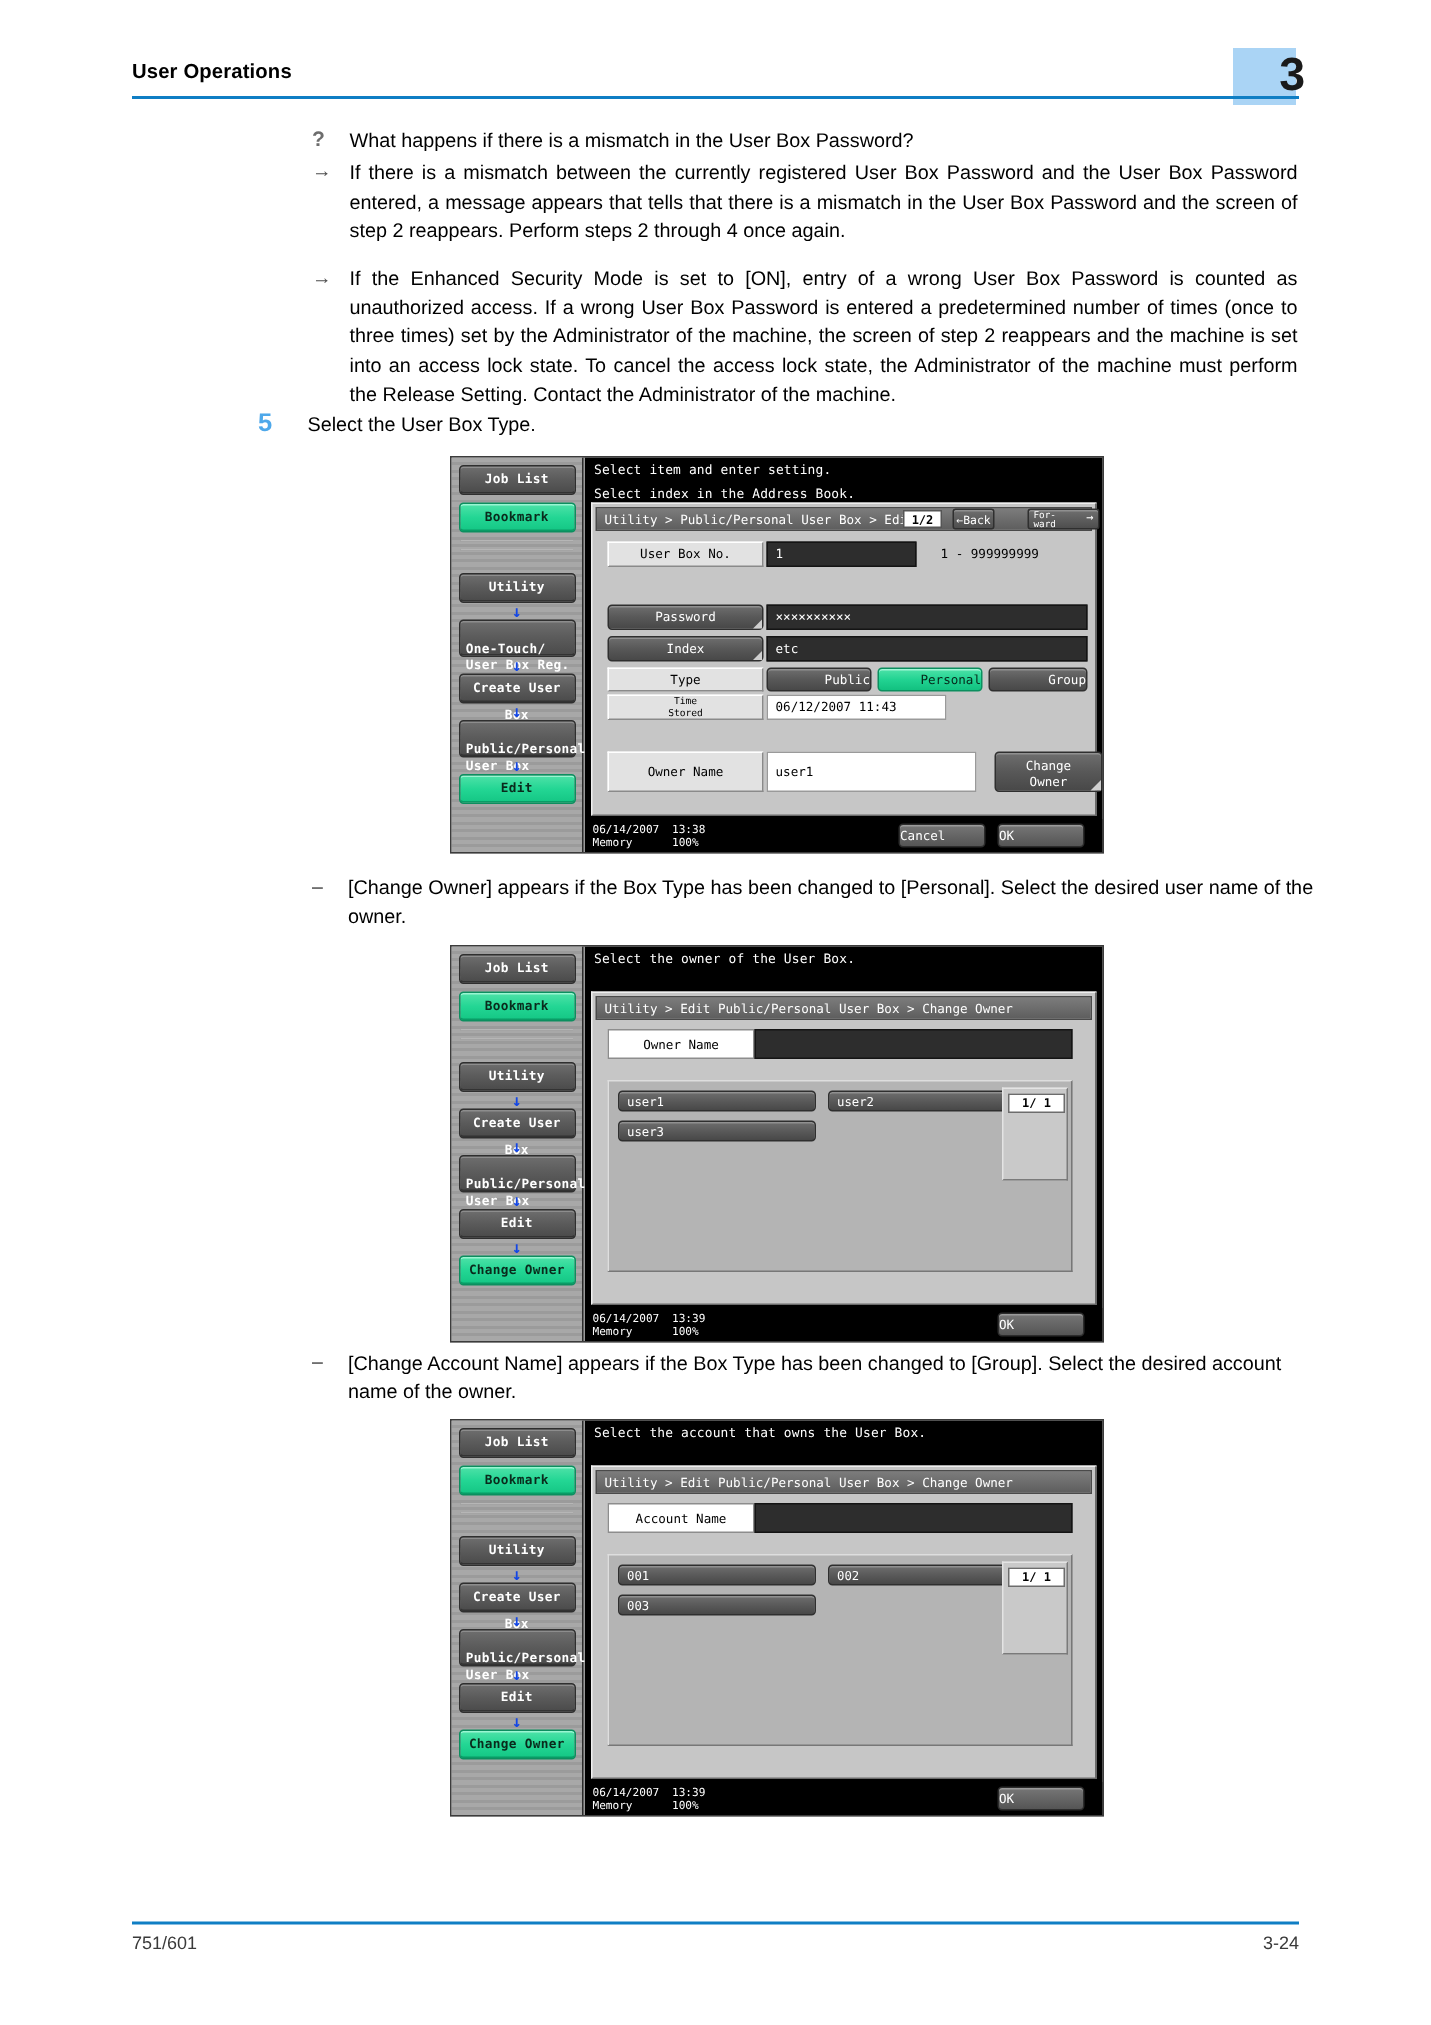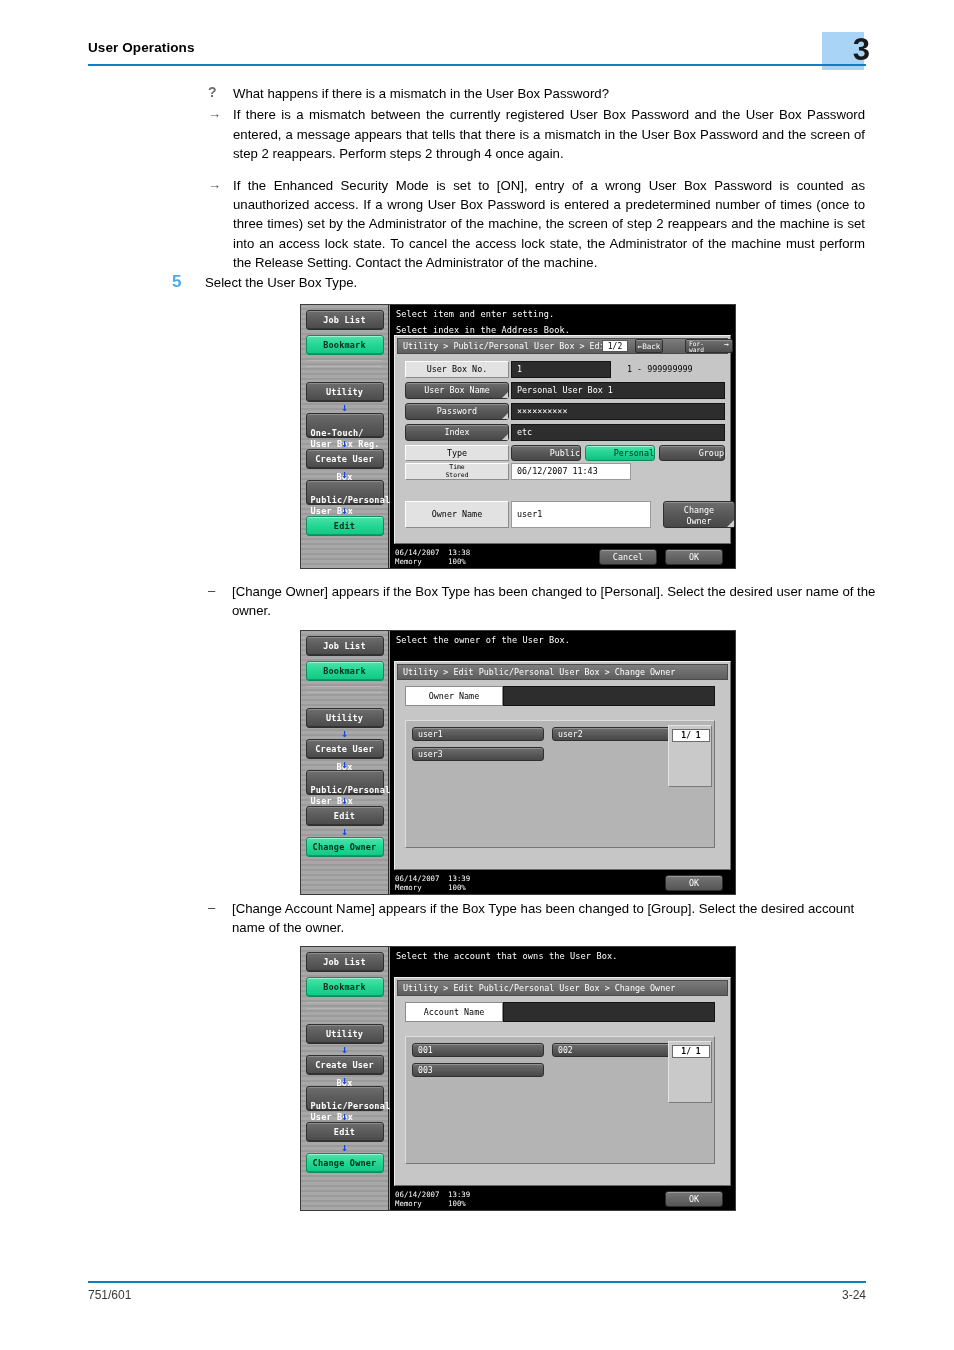--- a/index.html
+++ b/index.html
@@ -140,21 +140,21 @@
   }
   .breadcrumb {
     height: 16px; margin: 2px 2px 0 2px;
     background: linear-gradient(to bottom, #7c7c7c, #5e5e5e);
     border: 1px solid #4a4a4a;
     color: #ffffff; font-size: 8.4px; line-height: 14px;
     padding-left: 5px; position: relative;
   }
   .pg-ind {
     position: absolute; top: 1px; height: 12px; width: 26px;
-    background: #ffffff; color: #000; font-size: 8px; font-weight: normal;
+    background: #ffffff; color: #000; font-size: 8px; font-weight: bold;
     line-height: 12px; text-align: center; border: 1px solid #555;
   }
   .nav-btn {
     position: absolute; top: 0px; height: 14px;
     background: linear-gradient(to bottom, #6f6f6f, #4e4e4e);
     border: 1px solid #2f2f2f; border-radius: 2px;
     color: #fff; font-size: 7.6px; line-height: 13px; text-align: center;
     box-shadow: inset 0 1px 0 #8f8f8f;
   }
   .nav-btn.two { line-height: 6.4px; padding-top: 1px; font-size: 6.2px; }
@@ -224,21 +224,21 @@
   }
   .st-a { position: absolute; left: 5px; top: 2px; font-size: 7.4px; }
   .st-b { position: absolute; left: 58px; top: 2px; font-size: 7.4px; }
   .st-c { position: absolute; left: 5px; top: 11px; font-size: 7.4px; }
   .st-d { position: absolute; left: 58px; top: 11px; font-size: 7.4px; }
   .st-btn {
     position: absolute; top: 3px; height: 16px; width: 58px;
     background: linear-gradient(to bottom, #767676, #555555);
     border: 1px solid #2c2c2c; border-radius: 3px;
     box-shadow: inset 0 1px 0 #9a9a9a;
-    color: #fff; font-size: 8.4px; line-height: 14px; text-align: center;
+    color: #fff; font-size: 8.4px; line-height: 14px; text-align: left;
   }
 
   
   .tab-white {
     position: absolute; height: 20px; width: 98px;
     background: #ffffff; border: 1px solid #8d8d8d;
     color: #000; font-size: 8.4px; line-height: 18px; text-align: center;
   }
   .tab-dark {
     position: absolute; height: 20px;
@@ -337,24 +337,20 @@
             <span style="position:absolute; right:3px; top:2px; font-size:8px;">→</span>
           </span>
         </div>
 
         <div class="frow" style="left:10px; top:25px; width:320px;">
           <div class="lbl-flat">User Box No.</div>
           <div class="val-dark" style="left:106px; width:100px;">1</div>
           <div class="plain-text" style="left:222px;">1  -  999999999</div>
         </div>
 
-        <div class="frow" style="left:10px; top:46px; width:320px;">
-          <div class="lbl-btn">User Box Name</div>
-          <div class="val-dark" style="left:106px; width:214px;">Personal User Box 1</div>
-        </div>
 
         <div class="frow" style="left:10px; top:88px; width:320px;">
           <div class="lbl-btn">Index</div>
           <div class="val-dark" style="left:106px; width:214px;">etc</div>
         </div>
 
         <div class="frow" style="left:10px; top:67px; width:320px;">
           <div class="lbl-btn">Password</div>
           <div class="val-dark" style="left:106px; width:214px;">××××××××××</div>
         </div>

